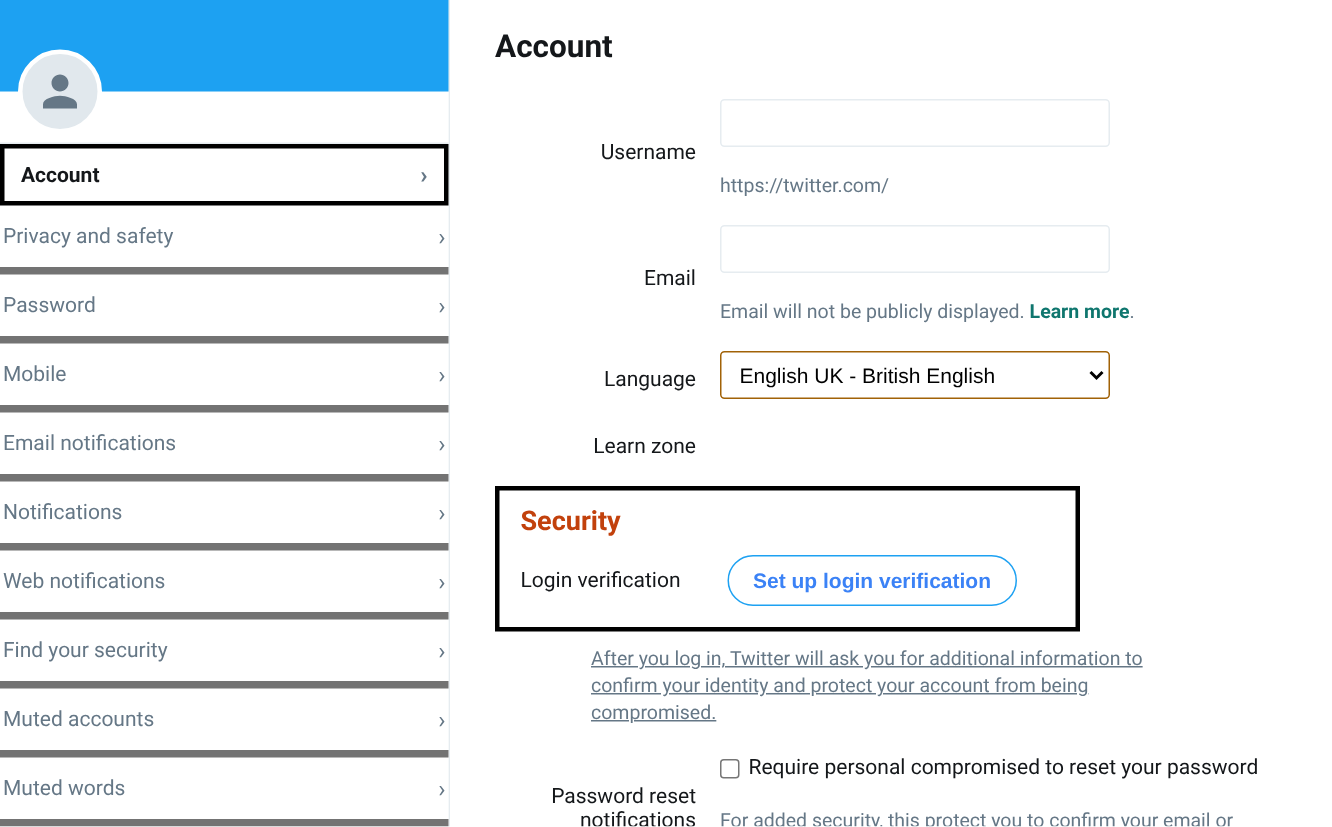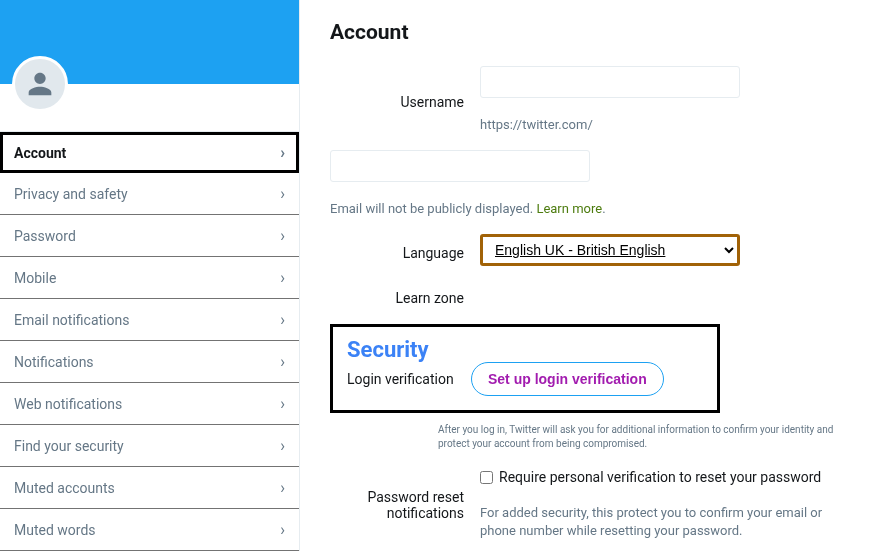--- a/index.html
+++ b/index.html
@@ -38,22 +38,22 @@
       align-items: center;
       justify-content: center;
     }
     .avatar-wrap svg { width: 34px; height: 34px; fill: #657786; }
     .sidebar-spacer { height: 55px; background: #fff; border-bottom: 1px solid #e6ecf0; }
     .sidebar-list { background: #fff; }
     .sidebar-item {
       display: flex;
       align-items: center;
       justify-content: space-between;
-      padding: 11px 14px;
-      border-bottom: 1px solid #737373;
+      padding: 11px 2px;
+      border-bottom: 5px solid #737373;
       cursor: pointer;
       color: #657786;
       font-size: 14px;
     }
     .sidebar-item.active {
       color: #14171a;
       font-weight: 700;
       border: 3px solid #000;
       padding: 8px 11px;
     }
@@ -87,68 +87,69 @@
       width: 260px;
       height: 32px;
       border: 1px solid #e6ecf0;
       border-radius: 3px;
       padding: 4px 8px;
       font-size: 14px;
     }
     .select-input {
       width: 260px;
       height: 32px;
-      border: 3px solid #a16207;
+      border: 1px solid #a16207;
       border-radius: 3px;
       padding: 4px 8px;
       font-size: 14px;
       background: #fff;
-      text-decoration: underline;
     }
     .helper {
       font-size: 13px;
       color: #657786;
       margin-top: 19px;
     }
-    .helper a, .link { color: #4d7c0f; text-decoration: none; cursor: pointer; }
+    .helper a, .link { color: #0f766e; text-decoration: none; cursor: pointer; font-weight: bold; }
     .security-box {
       border: 3px solid #000;
       padding: 10px 14px 14px 14px;
       margin-top: 6px;
       margin-bottom: 10px;
       width: 390px;
     }
     .security-title {
-      font-size: 22px;
-      font-weight: 700;
-      color: #3b82f6;
+      font-size: 18px;
+      font-weight: 700;
+      color: #c2410c;
+      margin-bottom: 12px;
     }
     .sec-row {
       display: flex;
       align-items: center;
-      gap: 4px;
+      gap: 18px;
     }
     .sec-label { color: #14171a; font-size: 14px; min-width: 120px; }
     .pill-button {
       border: 1px solid #1da1f2;
-      color: #a21caf;
+      color: #3b82f6;
       background: #fff;
       border-radius: 100px;
       padding: 8px 16px;
       font-size: 14px;
       font-weight: 700;
       cursor: pointer;
     }
     .help-block {
-      font-size: 10px;
+      font-size: 13px;
       color: #657786;
-      margin-left: 108px;
+      margin-left: 64px;
       margin-top: 6px;
       max-width: 400px;
       line-height: 1.4;
+      text-decoration: underline;
     }
     .checkbox-row {
       display: flex;
       align-items: flex-start;
       gap: 6px;
     }
     .checkbox-row input { margin-top: 2px; }
     .checkbox-label { font-size: 14px; color: #14171a; }
   </style>
 </head>
@@ -213,20 +214,21 @@
 
     <div class="form-row">
       <div class="form-label">Username</div>
       <div class="form-control">
         <input class="text-input" type="text" value="" style="">
         <div class="helper">https://twitter.com/</div>
       </div>
     </div>
 
     <div class="form-row">
+      <div class="form-label">Email</div>
       <div class="form-control">
         <input class="text-input" type="text" value="" style="">
         <div class="helper">
           <span>Email will not be publicly displayed. </span><a class="link">Learn more</a>.
         </div>
       </div>
     </div>
 
     <div class="form-row">
       <div class="form-label">Language</div>
@@ -248,20 +250,20 @@
         <button class="pill-button">Set up login verification</button>
       </div>
     </div>
     <div class="help-block">After you log in, Twitter will ask you for additional information to confirm your identity and protect your account from being compromised.</div>
 
     <div class="form-row" style="margin-top:18px">
       <div class="form-label" style="padding-top:0">Password reset notifications</div>
       <div class="form-control">
         <div class="checkbox-row">
           <input type="checkbox" style="">
-          <span class="checkbox-label">Require personal verification to reset your password</span>
+          <span class="checkbox-label">Require personal compromised to reset your password</span>
         </div>
         <div class="helper" style="max-width:400px;line-height:1.4">For added security, this protect you to confirm your email or phone number while resetting your password.</div>
       </div>
     </div>
 
   </main>
 </div>
 
 </body></html>

